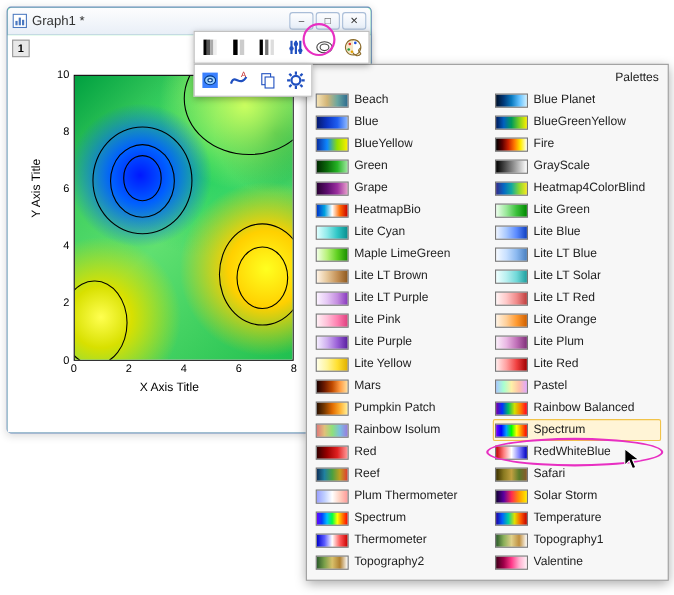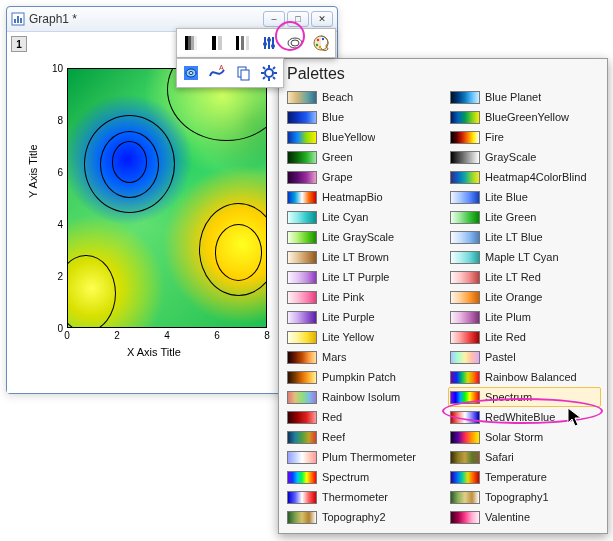--- a/index.html
+++ b/index.html
@@ -160,22 +160,23 @@
     position:absolute;
     left: 278px; top: 58px;
     width: 330px;
     border: 1px solid #9a9a9a;
     background: #f7f7f7;
     box-shadow: 0 3px 10px rgba(0,0,0,0.35);
     z-index:4;
     padding: 4px 6px 6px 6px;
   }
   .palettes-title {
-    font-size: 16px; color:#222;
+    font-size: 11px; color:#222;
     padding: 2px 2px 4px 2px;
+    text-align: right;
   }
   .pal-cols {
     display:flex; gap: 10px; align-items: center;
   }
   .pal-col { flex:1; }
   .pal-item {
     display:flex; align-items:center; gap:5px;
     height: 20px;
     padding: 0 2px;
     border-radius:2px;
@@ -380,21 +381,21 @@
         <div class="pal-item">
           <span class="swatch" style="background: linear-gradient(90deg, rgb(0, 51, 204), rgb(0, 160, 224), rgb(255, 255, 255), rgb(255, 106, 0), rgb(204, 0, 0));"></span>
           <span class="pal-label">HeatmapBio</span>
         </div>
         <div class="pal-item">
           <span class="swatch" style="background: linear-gradient(90deg, rgb(224, 255, 255), rgb(143, 234, 234), rgb(47, 198, 198), rgb(10, 143, 143));"></span>
           <span class="pal-label">Lite Cyan</span>
         </div>
         <div class="pal-item">
           <span class="swatch" style="background: linear-gradient(90deg, rgb(242, 255, 230), rgb(184, 242, 122), rgb(95, 208, 32), rgb(26, 143, 0));"></span>
-          <span class="pal-label">Lite GrayScale</span>
+          <span class="pal-label">Maple LimeGreen</span>
         </div>
         <div class="pal-item">
           <span class="swatch" style="background: linear-gradient(90deg, rgb(255, 244, 230), rgb(230, 199, 154), rgb(196, 144, 85), rgb(143, 90, 32));"></span>
           <span class="pal-label">Lite LT Brown</span>
         </div>
         <div class="pal-item">
           <span class="swatch" style="background: linear-gradient(90deg, rgb(251, 242, 255), rgb(229, 200, 245), rgb(196, 141, 224), rgb(138, 58, 191));"></span>
           <span class="pal-label">Lite LT Purple</span>
         </div>
         <div class="pal-item">
@@ -461,34 +462,34 @@
         </div>
         <div class="pal-item">
           <span class="swatch" style="background: linear-gradient(90deg, rgb(0, 0, 0), rgb(85, 85, 85), rgb(170, 170, 170), rgb(255, 255, 255));"></span>
           <span class="pal-label">GrayScale</span>
         </div>
         <div class="pal-item">
           <span class="swatch" style="background: linear-gradient(90deg, rgb(53, 42, 135), rgb(5, 104, 196), rgb(17, 168, 160), rgb(138, 216, 48), rgb(249, 231, 33));"></span>
           <span class="pal-label">Heatmap4ColorBlind</span>
         </div>
         <div class="pal-item">
+          <span class="swatch" style="background: linear-gradient(90deg, rgb(238, 255, 238), rgb(154, 232, 154), rgb(58, 192, 58), rgb(0, 138, 0));"></span>
+          <span class="pal-label">Lite Green</span>
+        </div>
+        <div class="pal-item">
           <span class="swatch" style="background: linear-gradient(90deg, rgb(238, 244, 255), rgb(168, 200, 255), rgb(90, 138, 255), rgb(16, 64, 192));"></span>
           <span class="pal-label">Lite Blue</span>
         </div>
         <div class="pal-item">
-          <span class="swatch" style="background: linear-gradient(90deg, rgb(238, 255, 238), rgb(154, 232, 154), rgb(58, 192, 58), rgb(0, 138, 0));"></span>
-          <span class="pal-label">Lite Green</span>
-        </div>
-        <div class="pal-item">
           <span class="swatch" style="background: linear-gradient(90deg, rgb(246, 250, 255), rgb(200, 224, 255), rgb(138, 184, 240), rgb(74, 128, 192));"></span>
           <span class="pal-label">Lite LT Blue</span>
         </div>
         <div class="pal-item">
           <span class="swatch" style="background: linear-gradient(90deg, rgb(240, 255, 255), rgb(184, 240, 240), rgb(112, 216, 216), rgb(32, 160, 160));"></span>
-          <span class="pal-label">Maple LT Cyan</span>
+          <span class="pal-label">Lite LT Solar</span>
         </div>
         <div class="pal-item">
           <span class="swatch" style="background: linear-gradient(90deg, rgb(255, 244, 244), rgb(255, 200, 200), rgb(240, 138, 138), rgb(192, 64, 64));"></span>
           <span class="pal-label">Lite LT Red</span>
         </div>
         <div class="pal-item">
           <span class="swatch" style="background: linear-gradient(90deg, rgb(255, 244, 230), rgb(255, 208, 154), rgb(255, 154, 48), rgb(208, 96, 0));"></span>
           <span class="pal-label">Lite Orange</span>
         </div>
         <div class="pal-item">
@@ -509,26 +510,26 @@
         </div>
         <div class="pal-item hover" id="pal-highlight">
           <span class="swatch" style="background: linear-gradient(90deg, rgb(127, 0, 255), rgb(0, 0, 255), rgb(0, 160, 255), rgb(0, 255, 0), rgb(255, 255, 0), rgb(255, 128, 0), rgb(255, 0, 0));"></span>
           <span class="pal-label">Spectrum</span>
         </div>
         <div class="pal-item">
           <span class="swatch" style="background: linear-gradient(90deg, rgb(192, 0, 0), rgb(255, 128, 128), rgb(255, 255, 255), rgb(128, 128, 255), rgb(0, 0, 192));"></span>
           <span class="pal-label">RedWhiteBlue</span>
         </div>
         <div class="pal-item">
+          <span class="swatch" style="background: linear-gradient(90deg, rgb(58, 48, 0), rgb(138, 122, 32), rgb(192, 160, 64), rgb(90, 122, 42), rgb(138, 90, 42));"></span>
+          <span class="pal-label">Safari</span>
+        </div>
+        <div class="pal-item">
           <span class="swatch" style="background: linear-gradient(90deg, rgb(16, 0, 48), rgb(90, 0, 160), rgb(255, 42, 80), rgb(255, 154, 0), rgb(255, 238, 0));"></span>
           <span class="pal-label">Solar Storm</span>
-        </div>
-        <div class="pal-item">
-          <span class="swatch" style="background: linear-gradient(90deg, rgb(58, 48, 0), rgb(138, 122, 32), rgb(192, 160, 64), rgb(90, 122, 42), rgb(138, 90, 42));"></span>
-          <span class="pal-label">Safari</span>
         </div>
         <div class="pal-item">
           <span class="swatch" style="background: linear-gradient(90deg, rgb(32, 0, 160), rgb(0, 96, 255), rgb(0, 208, 160), rgb(224, 224, 0), rgb(255, 90, 0), rgb(192, 0, 0));"></span>
           <span class="pal-label">Temperature</span>
         </div>
         <div class="pal-item">
           <span class="swatch" style="background: linear-gradient(90deg, rgb(42, 90, 42), rgb(138, 176, 90), rgb(224, 208, 138), rgb(192, 144, 64), rgb(255, 255, 255));"></span>
           <span class="pal-label">Topography1</span>
         </div>
         <div class="pal-item">

